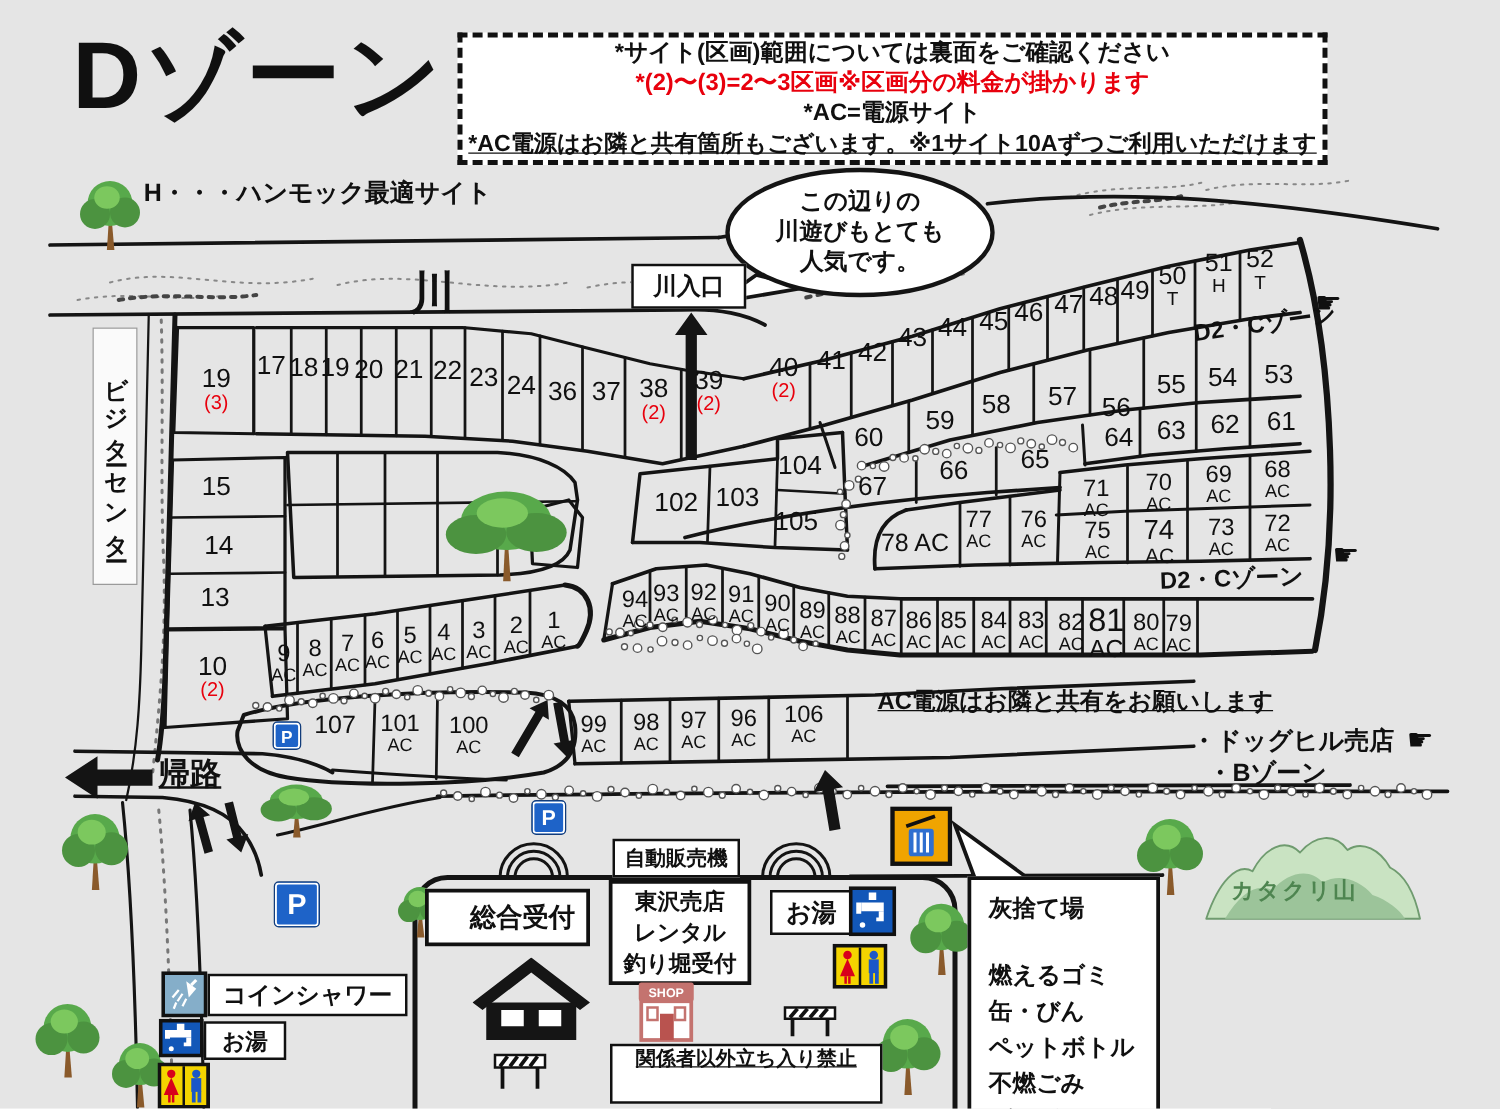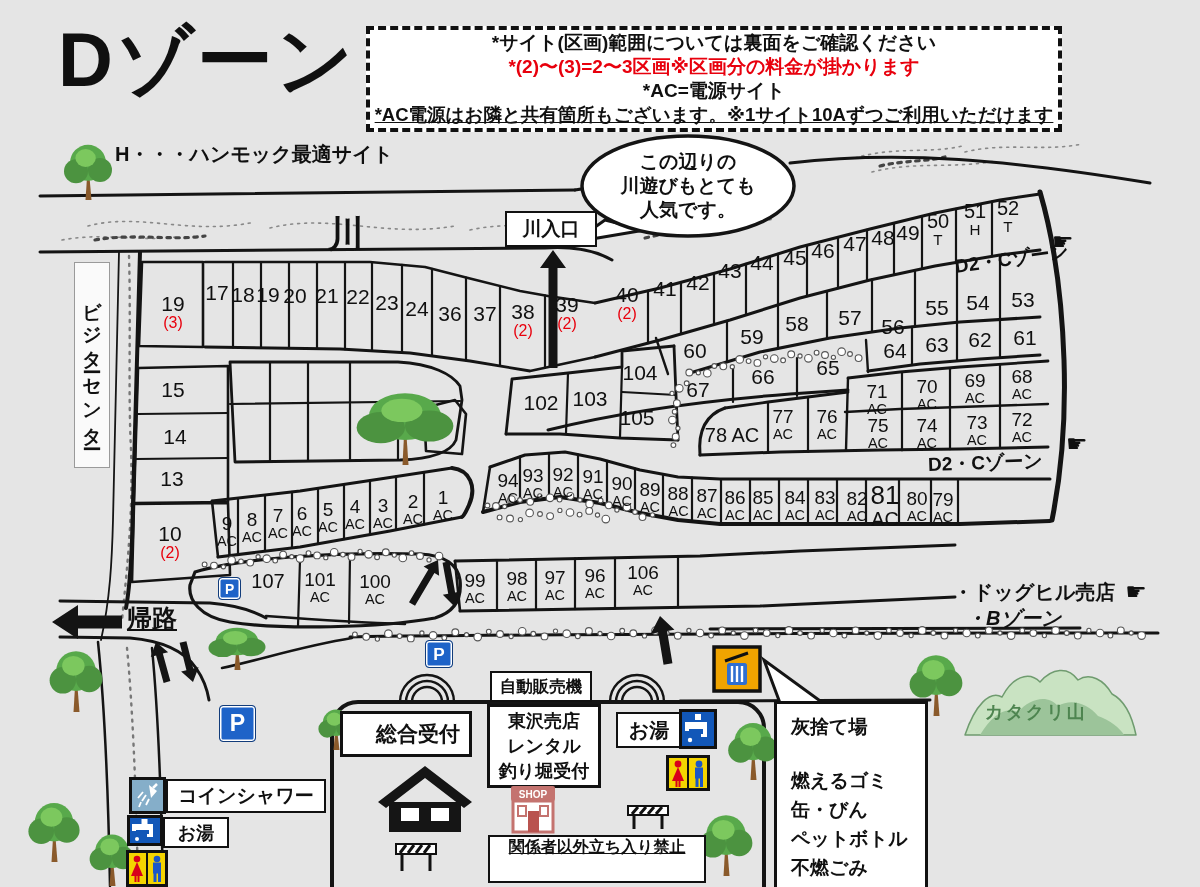--- a/index.html
+++ b/index.html
@@ -18,21 +18,21 @@
   #river-entrance{left:505px;top:211px;width:88px;height:32px;border:2.5px solid #111;background:#fff;
                   display:flex;align-items:center;justify-content:center;font-size:19px;font-weight:700;}
   #bubble-text{left:688px;top:186px;transform:translate(-50%,-50%);text-align:center;
                font-size:19px;font-weight:700;line-height:24px;white-space:nowrap;}
   #visitor-center{left:74px;top:262px;width:34px;height:204px;border:1.5px solid #9a9a9a;background:#fafafa;
                   writing-mode:vertical-rl;display:flex;align-items:center;justify-content:center;
                   font-size:19px;font-weight:600;letter-spacing:3px;}
   #kiro-label{left:127px;top:602px;font-size:25px;font-weight:700;text-decoration:underline;}
   #ac-note{left:702px;top:548px;font-size:19px;font-weight:700;text-decoration:underline;}
   #doghill{left:953px;top:578px;font-size:20px;font-weight:700;display:flex;align-items:center;gap:10px;}
-  #bzone{left:966px;top:605px;font-size:20px;font-weight:700;font-style:italic;}
+  #bzone{left:966px;top:605px;font-size:20px;font-weight:700;}
   .finger{font-size:24px;font-weight:400;}
   .d2c{position:absolute;font-size:19px;font-weight:700;white-space:nowrap;transform-origin:left center;}
   .site{position:absolute;transform:translate(-50%,-50%);text-align:center;line-height:1.03;
         font-weight:500;white-space:nowrap;font-size:21px;}
   .site .ss{font-size:0.76em;}
   .site .red{color:#e8000d;}
   .pbadge{position:absolute;background:#1e63c8;border-radius:4px;color:#fff;font-weight:800;
           display:flex;align-items:center;justify-content:center;box-shadow:inset 0 0 0 1.5px #fff;
           border:1.5px solid #123c7a;}
   #vending-box{left:490px;top:671px;width:98px;height:27px;border:2.5px solid #111;background:#fff;
@@ -457,20 +457,21 @@
   <div id="river-entrance" class="abs">川入口</div>
 
   <div id="bubble-text" class="abs">
     <div>この辺りの</div>
     <div>川遊びもとても</div>
     <div>人気です。</div>
   </div>
 
   <div id="visitor-center" class="abs">ビジターセンター</div>
   <div id="kiro-label" class="abs">帰路</div>
+  <div id="ac-note" class="abs">AC電源はお隣と共有をお願いします</div>
 
   <div id="doghill" class="abs">
     <span>・ドッグヒル売店</span>
     <span class="finger">☛</span>
   </div>
   <div id="bzone" class="abs">・Bゾーン</div>
 
   <div id="sites-layer">
       <div class="site" style="left: 173px; top: 312px;">
         <div class="sn">19</div>
@@ -640,21 +641,21 @@
         <div class="ss">AC</div>
       </div>
       <div class="site" style="left: 1022px; top: 384px; font-size: 19px;">
         <div class="sn">68</div>
         <div class="ss">AC</div>
       </div>
       <div class="site" style="left: 878px; top: 433px; font-size: 19px;">
         <div class="sn">75</div>
         <div class="ss">AC</div>
       </div>
-      <div class="site" style="left: 927px; top: 433px; font-size: 19px;">
+      <div class="site" style="left: 927px; top: 433px; font-size: 22px; text-align: right;">
         <div class="sn">74</div>
         <div class="ss">AC</div>
       </div>
       <div class="site" style="left: 977px; top: 430px; font-size: 19px;">
         <div class="sn">73</div>
         <div class="ss">AC</div>
       </div>
       <div class="site" style="left: 1022px; top: 427px; font-size: 19px;">
         <div class="sn">72</div>
         <div class="ss">AC</div>

